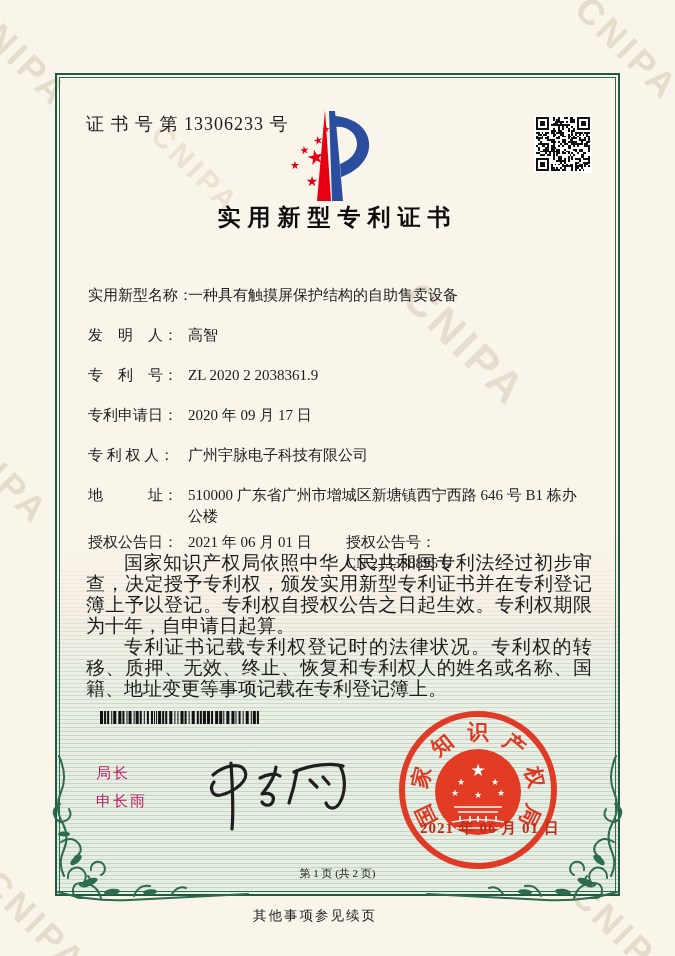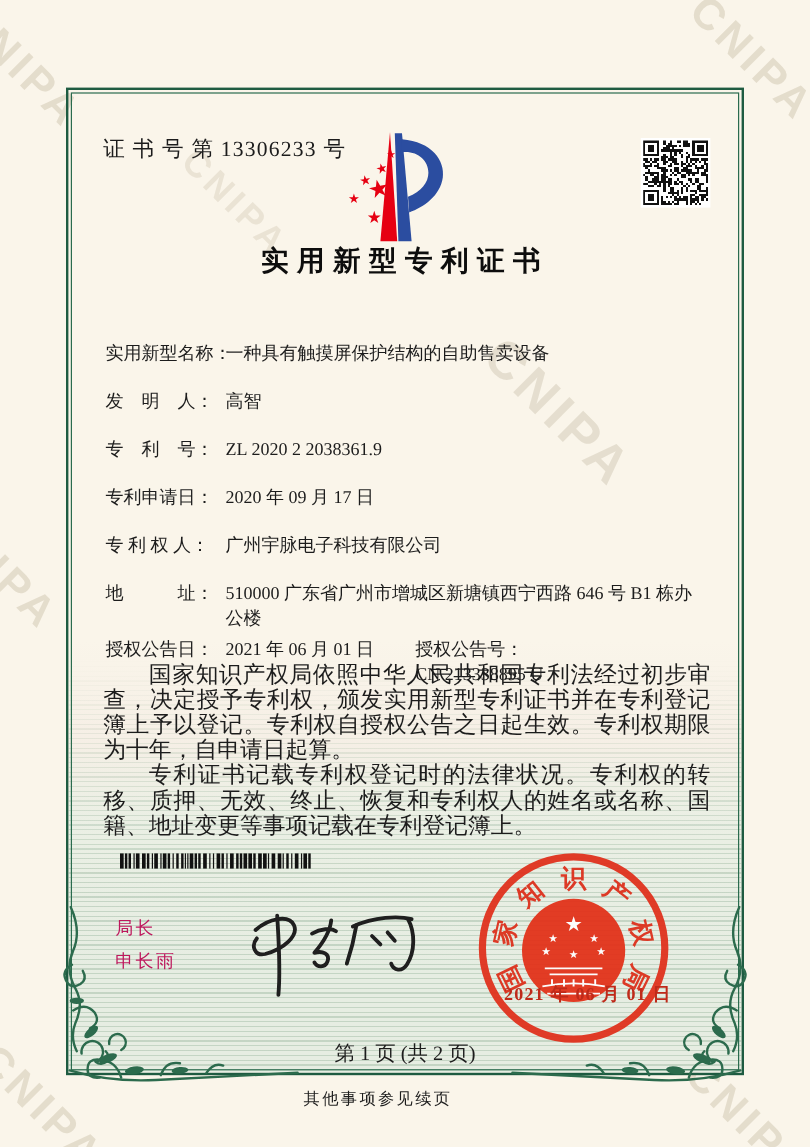--- a/index.html
+++ b/index.html
@@ -72,21 +72,21 @@
   .barcode { position:absolute; left:100px; top:711px; width:163px; height:13px; }
   .signer { position:absolute; left:96px; top:764px; font-size:15px;
             font-family:Liberation Sans, sans-serif; color:#be185d; }
   .signer div { margin-bottom:9px; letter-spacing:2px; }
   .signature { position:absolute; left:196px; top:733px; width:170px; height:100px; }
   .seal { position:absolute; left:392px; top:704px; width:172px; height:172px; opacity:0.94; }
   #seal-chars text { font-size:21px; font-weight:bold; fill:#dd2f1b;
                      text-anchor:middle; dominant-baseline:central; }
   .seal-date { position:absolute; left:420px; top:819px; font-size:15px;
                color:#bf2a1a; letter-spacing:1px; font-weight:bold; z-index:4; }
-  .page-num { position:absolute; left:55px; top:866px; width:565px; text-align:center; font-size:17px; }
+  .page-num { position:absolute; left:55px; top:866px; width:565px; text-align:center; font-size:11px; }
   .footer-note { position:absolute; left:55px; top:907px; width:520px; text-align:center;
                  font-size:13.5px; letter-spacing:2px; }
   .ornament { position:absolute; z-index:3; width:205px; height:162px; }
   .orn-left { left:46px; top:742px; }
   .orn-right { left:424px; top:742px; transform:scaleX(-1); }
 </style>
 </head>
 <body>
 
 <div class="page">

